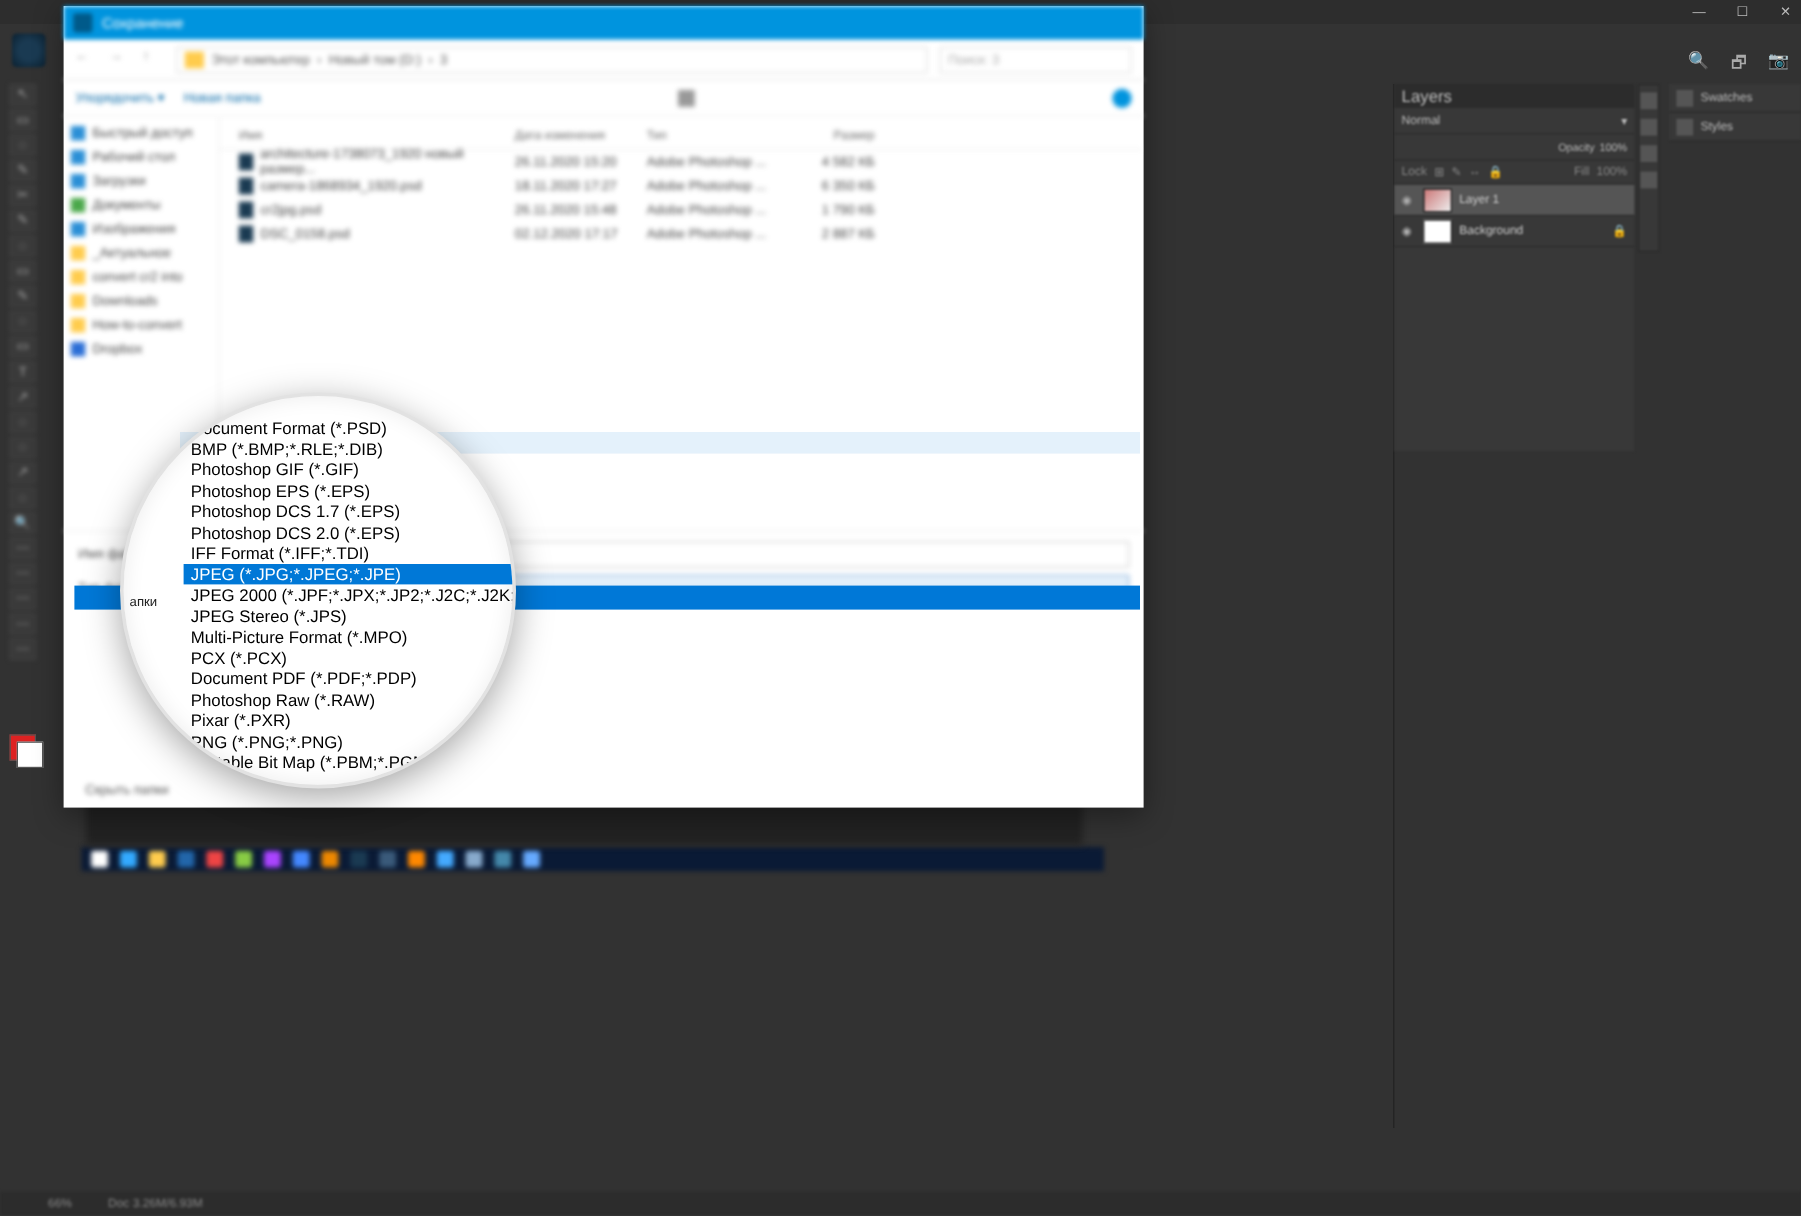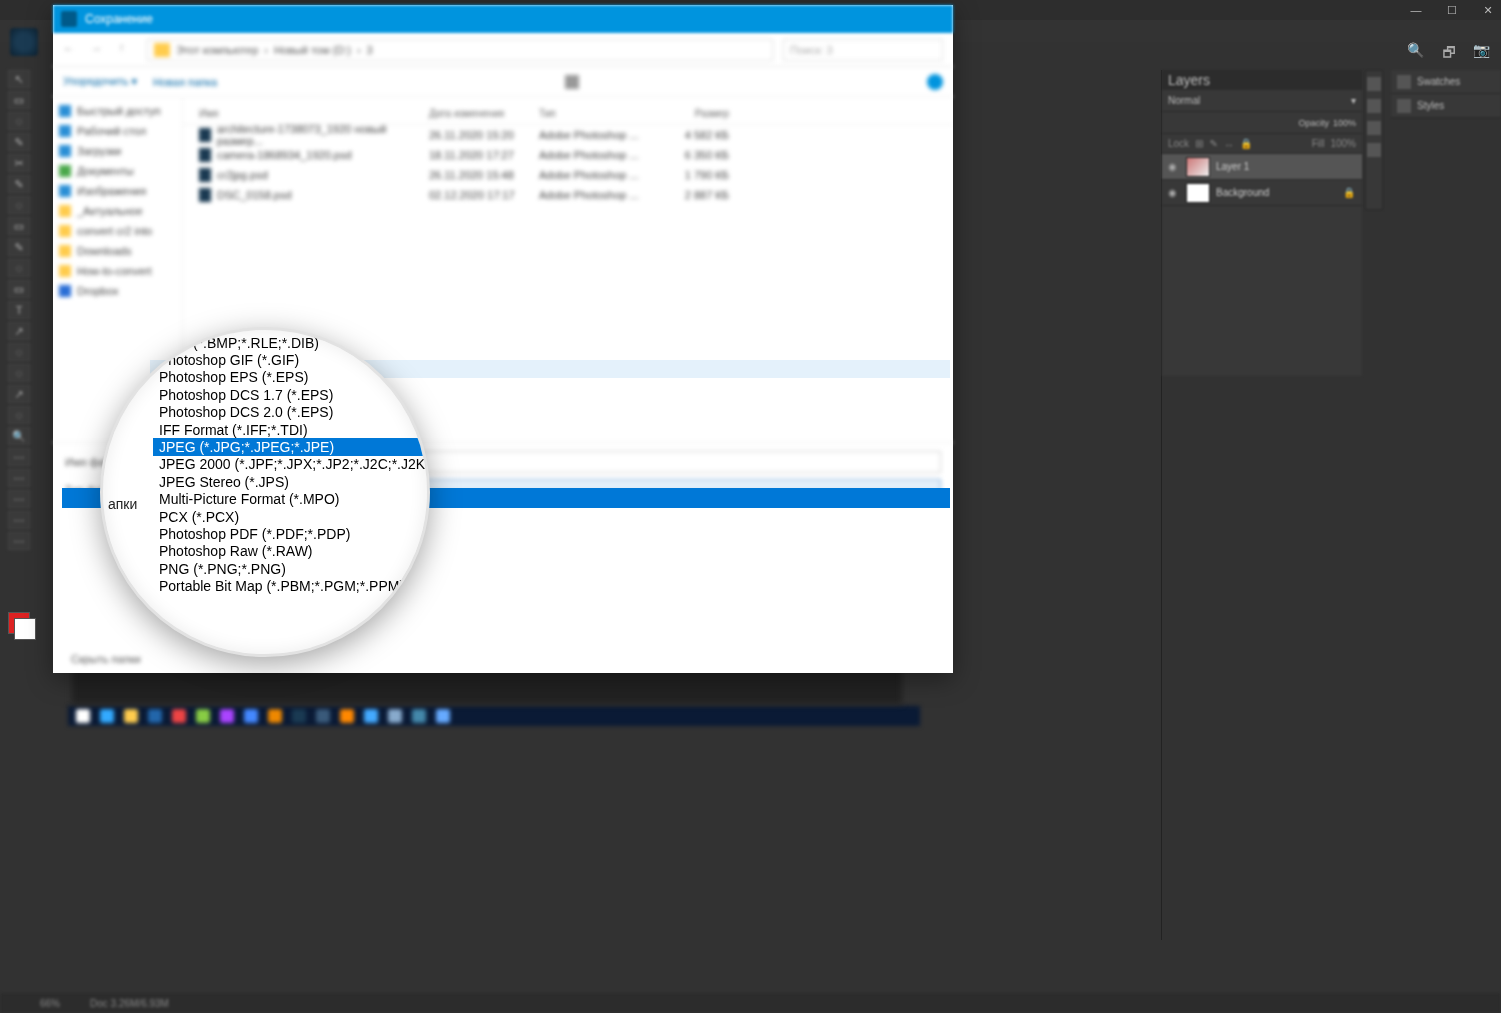--- a/index.html
+++ b/index.html
@@ -79,21 +79,21 @@
 .sd-hidefolders { color: #555; padding-left: 6px; }
 .sd-extra { height: 140px; }
 
 
 .lens-wrap { position: absolute; left: 100px; top: 327px; width: 330px; height: 330px; }
 .lens { width: 100%; height: 100%; border-radius: 50%; overflow: hidden; background: #fff; border: 3px solid #e2e2e2; box-shadow: 0 8px 30px rgba(0,0,0,.35), inset 0 0 18px rgba(0,0,0,.08); position: relative; }
 .lens-list { position: absolute; left: 50px; top: 4px; width: 370px; }
 .lens-list .opt { height: 17.4px; font-size: 14px; color: #000; padding: 0 6px; display: flex; align-items: center; white-space: nowrap; cursor: default; }
 .lens-list .opt.partial-top { margin-top: 14px; }
 .lens-list .opt.sel { background: #0078d7; color: #fff; }
-.lens-label { position: absolute; left: 5px; top: 166px; font-size: 14px; color: #222; }
+.lens-label { position: absolute; left: 5px; top: 166px; font-size: 11px; color: #222; }
 
 
 .sel-band { position: absolute; left: 62px; top: 488px; width: 888px; height: 20px; background: #0078d7; z-index: 0; }
 .hl-band { position: absolute; left: 150px; top: 360px; width: 800px; height: 18px; background: #e4f1fb; z-index: 0; }
 
 
 .taskbar { position: absolute; left: 68px; top: 706px; width: 852px; height: 20px; background: #0a1a35; filter: blur(2.2px); display: flex; align-items: center; gap: 10px; padding: 0 8px; }
 .taskbar .ti { width: 14px; height: 14px; border-radius: 2px; }
 
 
@@ -345,33 +345,35 @@
     </div>
   </div>
 
   <div class="hl-band"></div>
   <div class="sel-band"></div>
 
   <div class="lens-wrap">
     <div class="lens">
       <span class="lens-label">апки</span>
       <div class="lens-list" id="format-list">
+          <div class="opt partial-top">Document Format (*.PSD)</div>
           <div class="opt">BMP (*.BMP;*.RLE;*.DIB)</div>
           <div class="opt">Photoshop GIF (*.GIF)</div>
           <div class="opt">Photoshop EPS (*.EPS)</div>
           <div class="opt">Photoshop DCS 1.7 (*.EPS)</div>
           <div class="opt">Photoshop DCS 2.0 (*.EPS)</div>
           <div class="opt">IFF Format (*.IFF;*.TDI)</div>
           <div class="opt sel">JPEG (*.JPG;*.JPEG;*.JPE)</div>
           <div class="opt">JPEG 2000 (*.JPF;*.JPX;*.JP2;*.J2C;*.J2K;*.JPC)</div>
           <div class="opt">JPEG Stereo (*.JPS)</div>
           <div class="opt">Multi-Picture Format (*.MPO)</div>
           <div class="opt">PCX (*.PCX)</div>
-          <div class="opt">Photoshop PDF (*.PDF;*.PDP)</div>
+          <div class="opt">Document PDF (*.PDF;*.PDP)</div>
           <div class="opt">Photoshop Raw (*.RAW)</div>
+          <div class="opt">Pixar (*.PXR)</div>
           <div class="opt">PNG (*.PNG;*.PNG)</div>
           <div class="opt">Portable Bit Map (*.PBM;*.PGM;*.PPM)</div>
         </div>
     </div>
   </div>
 
   <div class="taskbar" id="taskbar">
       <span class="ti" style="background: rgb(255, 255, 255);"></span>
       <span class="ti" style="background: rgb(51, 170, 255);"></span>
       <span class="ti" style="background: rgb(255, 204, 77);"></span>

